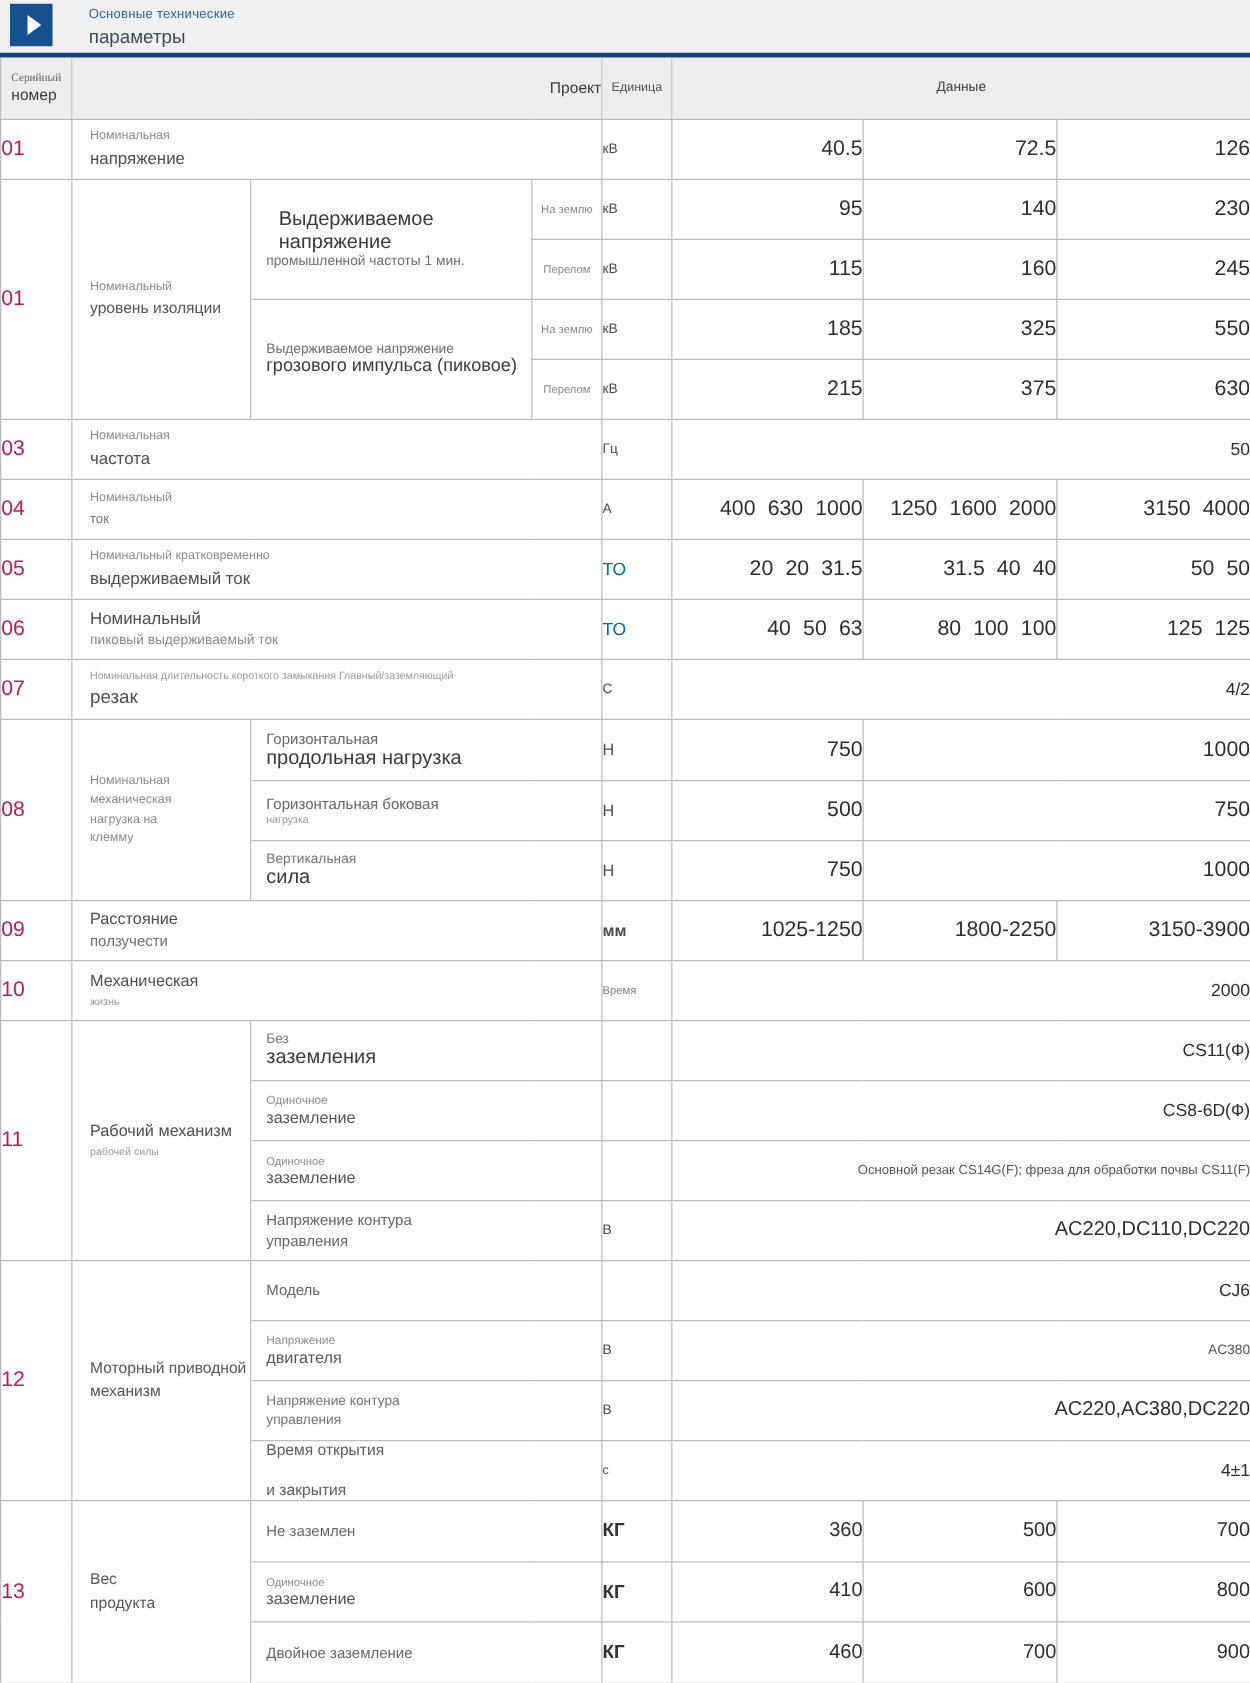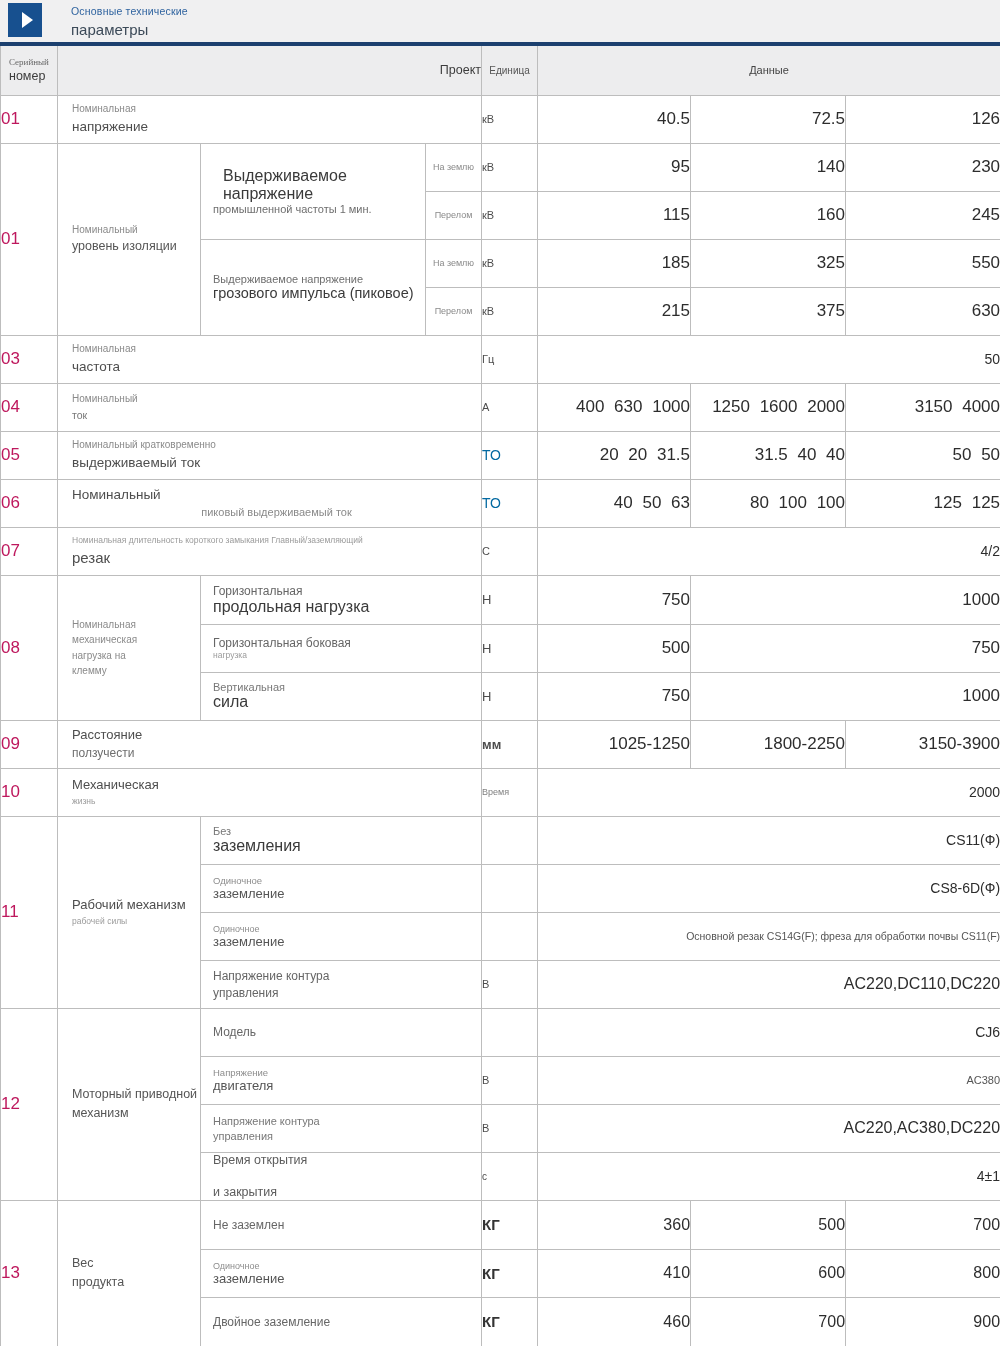--- a/index.html
+++ b/index.html
@@ -187,21 +187,21 @@
       <td class="u u-to">ТО</td>
       <td class="d ws">20 20 31.5</td>
       <td class="d ws">31.5 40 40</td>
       <td class="d ws">50 50</td>
     </tr>
 
     <tr class="h48 maj">
       <td class="num">06</td>
       <td class="lbl" colspan="3">
         <span class="md">Номинальный</span>
-        <span class="sm" style="font-size:11px;text-align:center;">пиковый выдерживаемый ток</span>
+        <span class="sm" style="font-size:11px;">пиковый выдерживаемый ток</span>
       </td>
       <td class="u u-to">ТО</td>
       <td class="d ws">40 50 63</td>
       <td class="d ws">80 100 100</td>
       <td class="d ws">125 125</td>
     </tr>
 
     <tr class="h48 maj">
       <td class="num">07</td>
       <td class="lbl" colspan="3">

